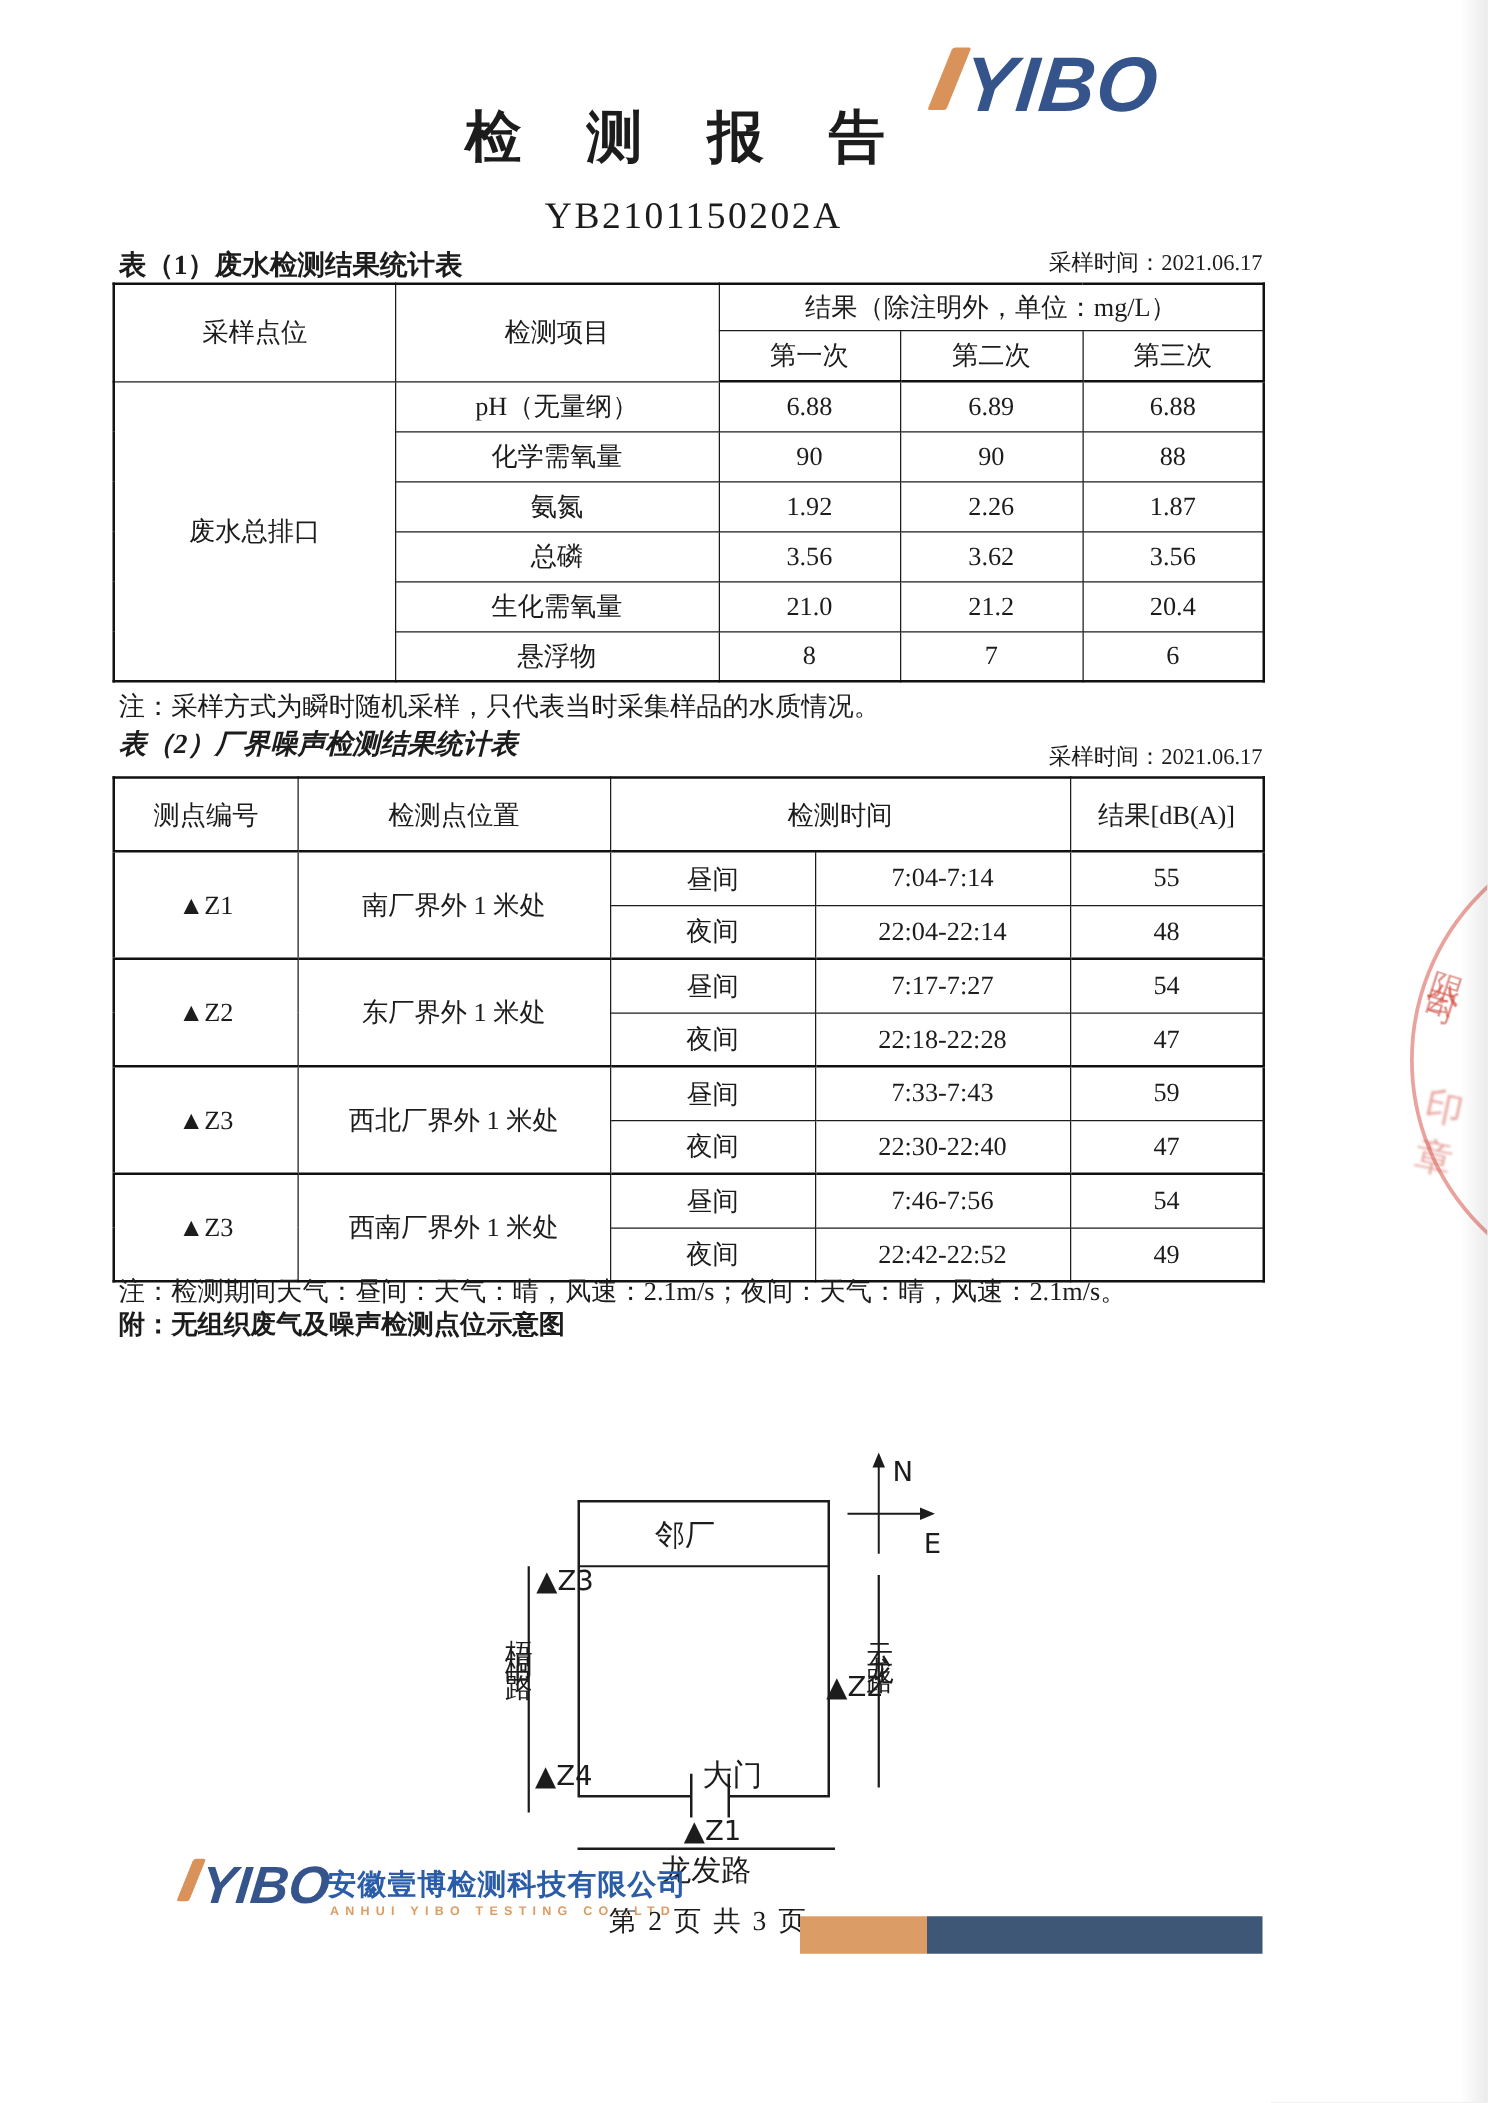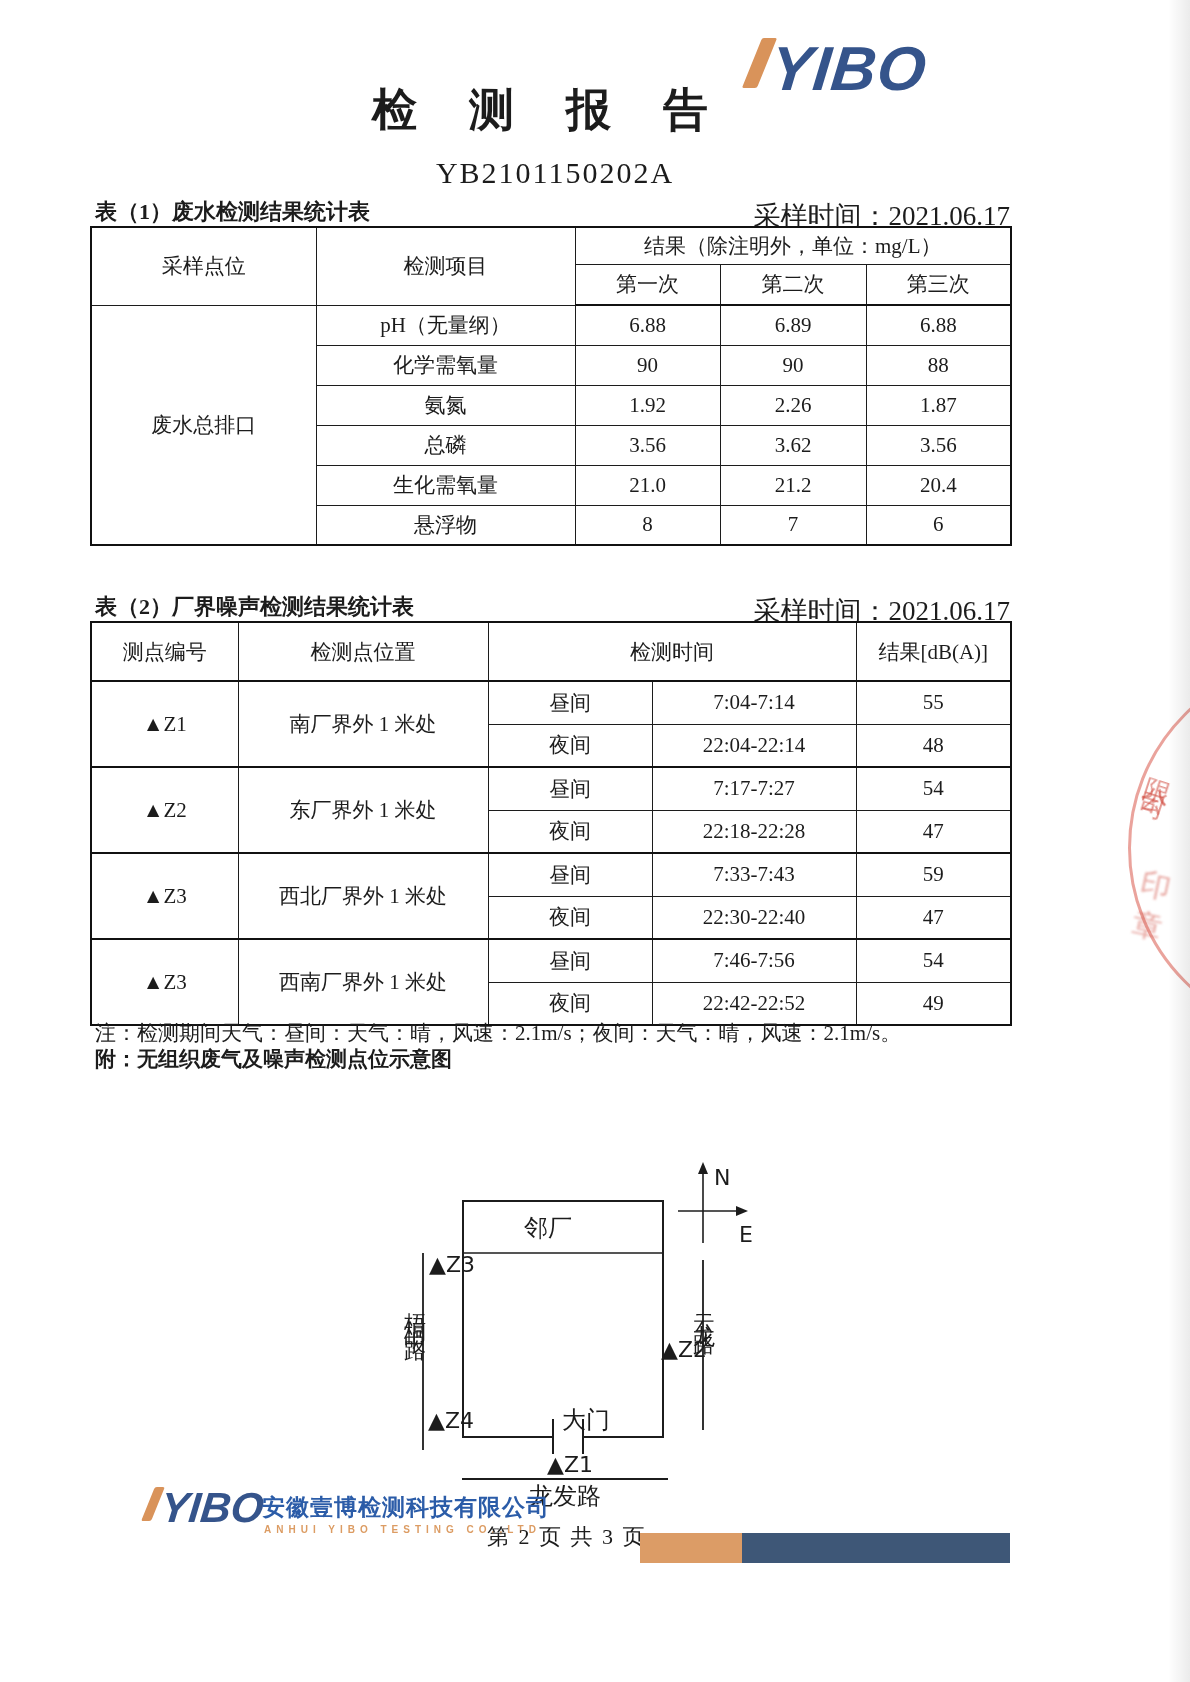--- a/index.html
+++ b/index.html
@@ -18,21 +18,21 @@
   .logo-slash{display:inline-block;background:#D9935A;transform:skewX(-22deg);border-radius:2px;}
   .logo.hdr .logo-slash{width:15px;height:50px;margin-right:4px;margin-top:0;}
   .logo-text{font-family:"Liberation Sans","DejaVu Sans",sans-serif;font-style:italic;font-weight:900;
     color:#35548B;transform:skewX(-6deg);line-height:1;}
   .logo.hdr .logo-text{font-size:62px;letter-spacing:1px;}
   .report-no{position:absolute;left:0;top:156px;width:1110px;text-align:center;
     font-size:30px;letter-spacing:2px;}
 
   
   .cap{position:absolute;font-size:22px;font-weight:700;white-space:nowrap;}
-  .sample-time{position:absolute;right:180px;font-size:27px;white-space:nowrap;}
+  .sample-time{position:absolute;right:180px;font-size:18px;white-space:nowrap;}
   .note{position:absolute;left:95px;font-size:21px;white-space:nowrap;}
   .note.bold{font-weight:700;}
 
   
   table{border-collapse:collapse;table-layout:fixed;position:absolute;left:90px;
     background:#fff;}
   td{border:1.6px solid #1c1c1c;text-align:center;vertical-align:middle;
     font-size:21px;padding:0 4px;overflow:hidden;white-space:nowrap;}
   table.t1,table.t2{border:2.6px solid #111;}
   tr.hdr2 td{border-bottom:2.4px solid #111;}
@@ -136,22 +136,23 @@
         <td>20.4</td>
       </tr>
       <tr class="d">
         <td>悬浮物</td>
         <td>8</td>
         <td>7</td>
         <td>6</td>
       </tr>
     </tbody>
   </table>
-
-  <div class="cap" style="left:95px;top:592px;">表（2）厂界噪声检测结果统计表</div>
+  <div class="note" style="top:551px;">注：采样方式为瞬时随机采样，只代表当时采集样品的水质情况。</div>
+
+  <div class="cap" style="left:95px;top:580px;font-style:italic;">表（2）厂界噪声检测结果统计表</div>
   <div class="sample-time" style="top:593px;">采样时间：2021.06.17</div>
 
   <table class="t2">
     <colgroup>
         <col style="width:147px">
         <col style="width:250px">
         <col style="width:164px">
         <col style="width:204px">
         <col style="width:155px">
       </colgroup>

